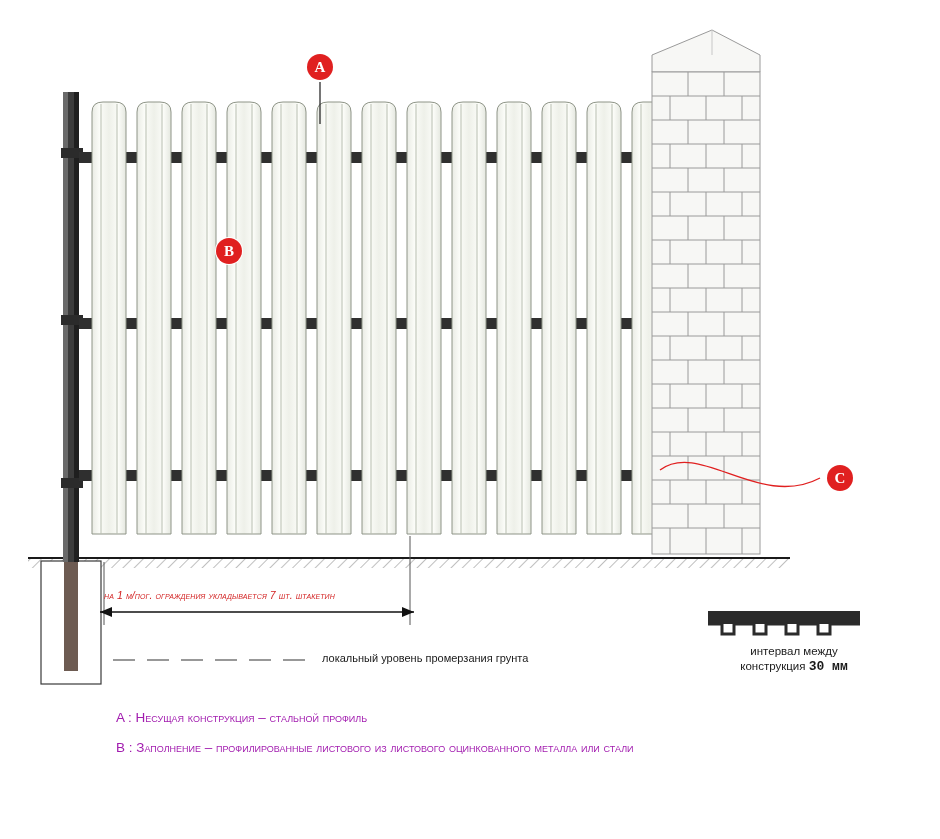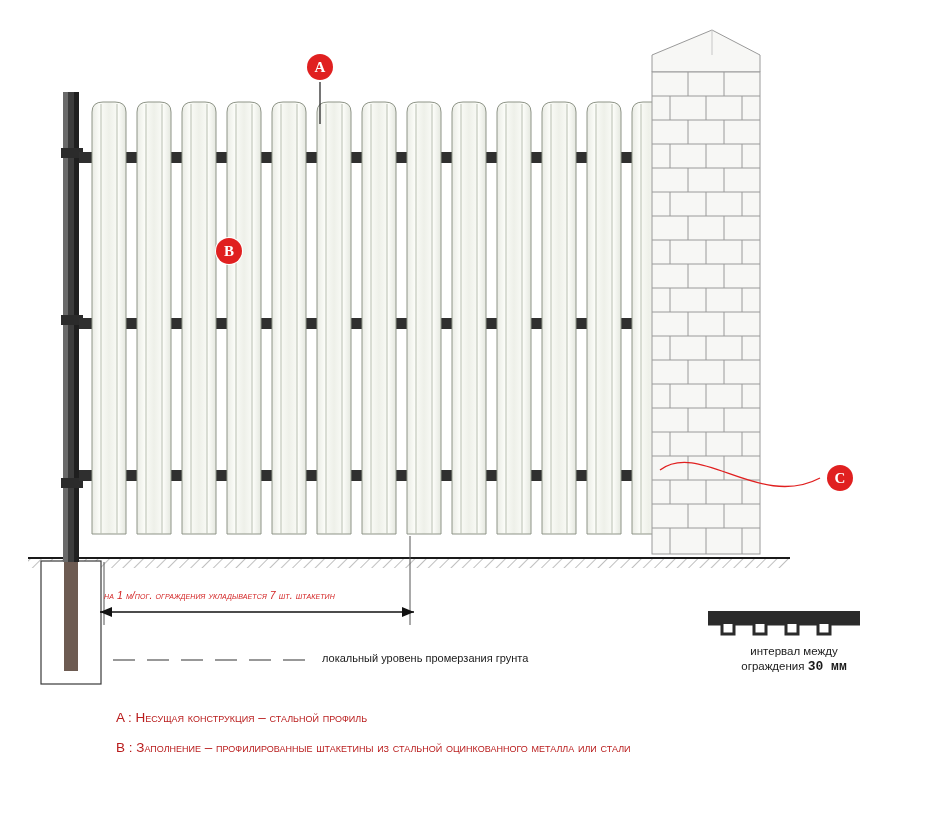--- a/index.html
+++ b/index.html
@@ -53,21 +53,21 @@
     color:#1a1a1a;
     font-size:11.5px;
     line-height:15px;
   }
   .note-interval b{font-size:13px;font-family:Liberation Mono, monospace;}
 
   .legend{
     position:absolute;
     left:116px;top:703px;
     width:800px;
-    color:#b91c1c;
+    color:#a21caf;
     font-size:13.5px;
     line-height:30px;
     font-variant:small-caps;
   }
   .legend div{white-space:nowrap;}
 </style>
 </head>
 <body>
 
 <div class="stage">
@@ -287,22 +287,22 @@
 
   <div class="marker" id="marker-a">A</div>
   <div class="marker" id="marker-b">B</div>
   <div class="marker" id="marker-c">C</div>
 
   <div class="note-red">на 1 м/пог. ограждения укладывается 7 шт. штакетин</div>
   <div class="note-ground">локальный уровень промерзания грунта</div>
 
   <div class="note-interval">
     <span>интервал между</span><br>
-    <span>ограждения</span>
+    <span>конструкция</span>
     <b>30 мм</b>
   </div>
 
   <div class="legend">
     <div>A : Несущая конструкция – стальной профиль</div>
-    <div>B : Заполнение – профилированные штакетины из стальной оцинкованного металла или стали</div>
+    <div>B : Заполнение – профилированные листового из листового оцинкованного металла или стали</div>
   </div>
 
 </div>
 
 </body></html>

